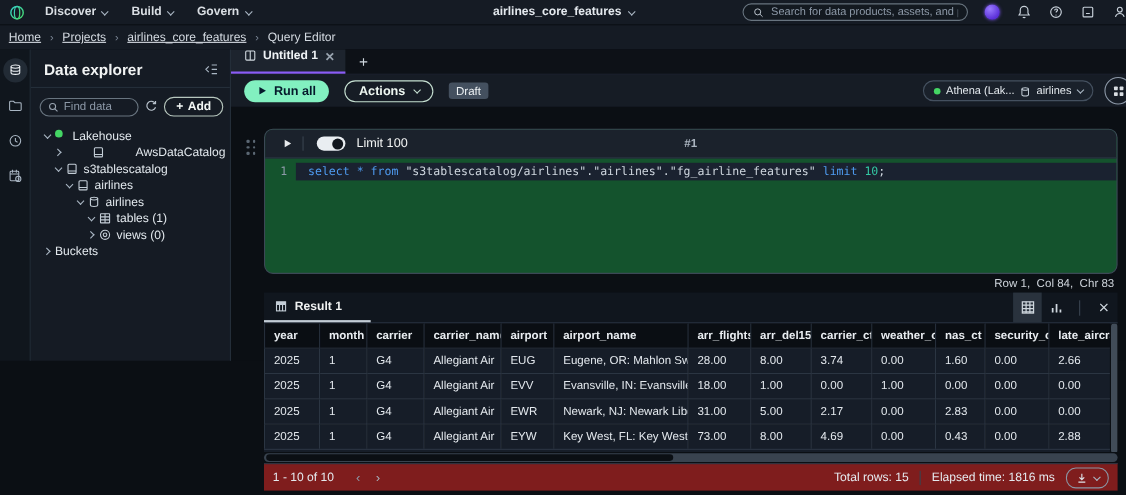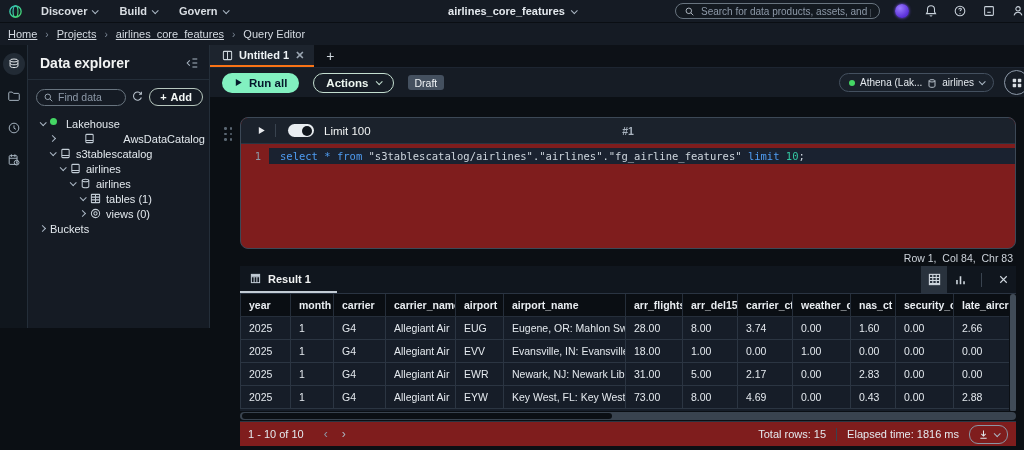--- a/index.html
+++ b/index.html
@@ -75,22 +75,22 @@
   .tree-row.selected { background:#333e4c; }
   .tree-icon { width:11px; height:11px; display:inline-flex; color:#c3cdd6; flex:0 0 auto; }
   .tree-icon svg { width:11px; height:11px; stroke:currentColor; fill:none; stroke-width:1.1; }
   .dot-green { width:7px; height:7px; border-radius:50%; background:#44d664; display:inline-block; }
   .tree-label { white-space:nowrap; }
 
   
   .main { flex:1; display:flex; flex-direction:column; min-width:0; background:#0b0f14; }
   .tabstrip { height:23px; background:#0d1117; display:flex; align-items:stretch; flex:0 0 23px;
     border-bottom:1px solid #1d2531; }
-  .etab { display:flex; align-items:center; gap:6px; padding:0 10px 0 12px; background:#1d242e;
-    border-bottom:2px solid #f97316; font-size:11px; font-weight:700; color:#eef2f5; cursor:pointer; }
+  .etab { display:flex; gap:6px; padding:0 10px 0 12px; background:#1d242e;
+    border-bottom:2px solid #8b5cf6; font-size:11px; font-weight:700; color:#eef2f5; cursor:pointer; }
   .etab .tree-icon { color:#cfd7de; }
   .etab-close { color:#9aa5b1; font-size:11px; cursor:pointer; }
   .newtab { background:none; border:none; color:#cfd7de; font-size:14px; padding:0 12px; cursor:pointer; }
 
   .toolbar { height:29px; background:#161c25; display:flex; align-items:center; padding:0 8px 0 12px;
     gap:14px; flex:0 0 29px; }
   .run-btn { display:flex; align-items:center; gap:6px; height:20px; padding:0 12px;
     background:#82f0c0; color:#05192b; border:none; border-radius:11px; font-size:11.5px;
     font-weight:700; cursor:pointer; }
   .run-btn svg { width:9px; height:9px; }
@@ -110,21 +110,21 @@
     background:none; color:#d9dee3; display:flex; align-items:center; justify-content:center;
     cursor:pointer; margin-right:-13px; }
   .circle-btn svg { width:12px; height:12px; fill:currentColor; }
 
   .workspace { flex:1; position:relative; min-height:0; }
   .drag-dots { position:absolute; left:14px; top:30px; display:grid;
     grid-template-columns:2.5px 2.5px; gap:3px; }
   .drag-dots i { width:2.5px; height:2.5px; background:#5b6773; border-radius:50%; }
 
   .cell { position:absolute; left:30px; top:20px; width:776px; height:132px;
-    border:1px solid #3c4856; border-radius:8px; background:#7f1d1d; overflow:hidden; }
+    border:1px solid #3c4856; border-radius:8px; background:#14532d; overflow:hidden; }
   .cell-head { height:26px; background:#1b222c; display:flex; align-items:center; padding:0 12px;
     border-bottom:1px solid #2a3442; position:relative; }
   .cell-play { background:none; border:none; color:#e8eaed; width:16px; cursor:pointer; }
   .cell-play svg { width:9px; height:9px; fill:currentColor; }
   .cell-vdiv { width:1px; height:13px; background:#39434f; margin:0 12px 0 6px; }
   .toggle { width:26px; height:13px; border-radius:7px; background:#e9edf1; position:relative;
     cursor:pointer; flex:0 0 auto; }
   .toggle::after { content:''; position:absolute; right:2px; top:1.5px; width:10px; height:10px;
     border-radius:50%; background:#11161d; }
   .toggle-label { font-size:11.5px; color:#f1f3f3; margin-left:10px; }

